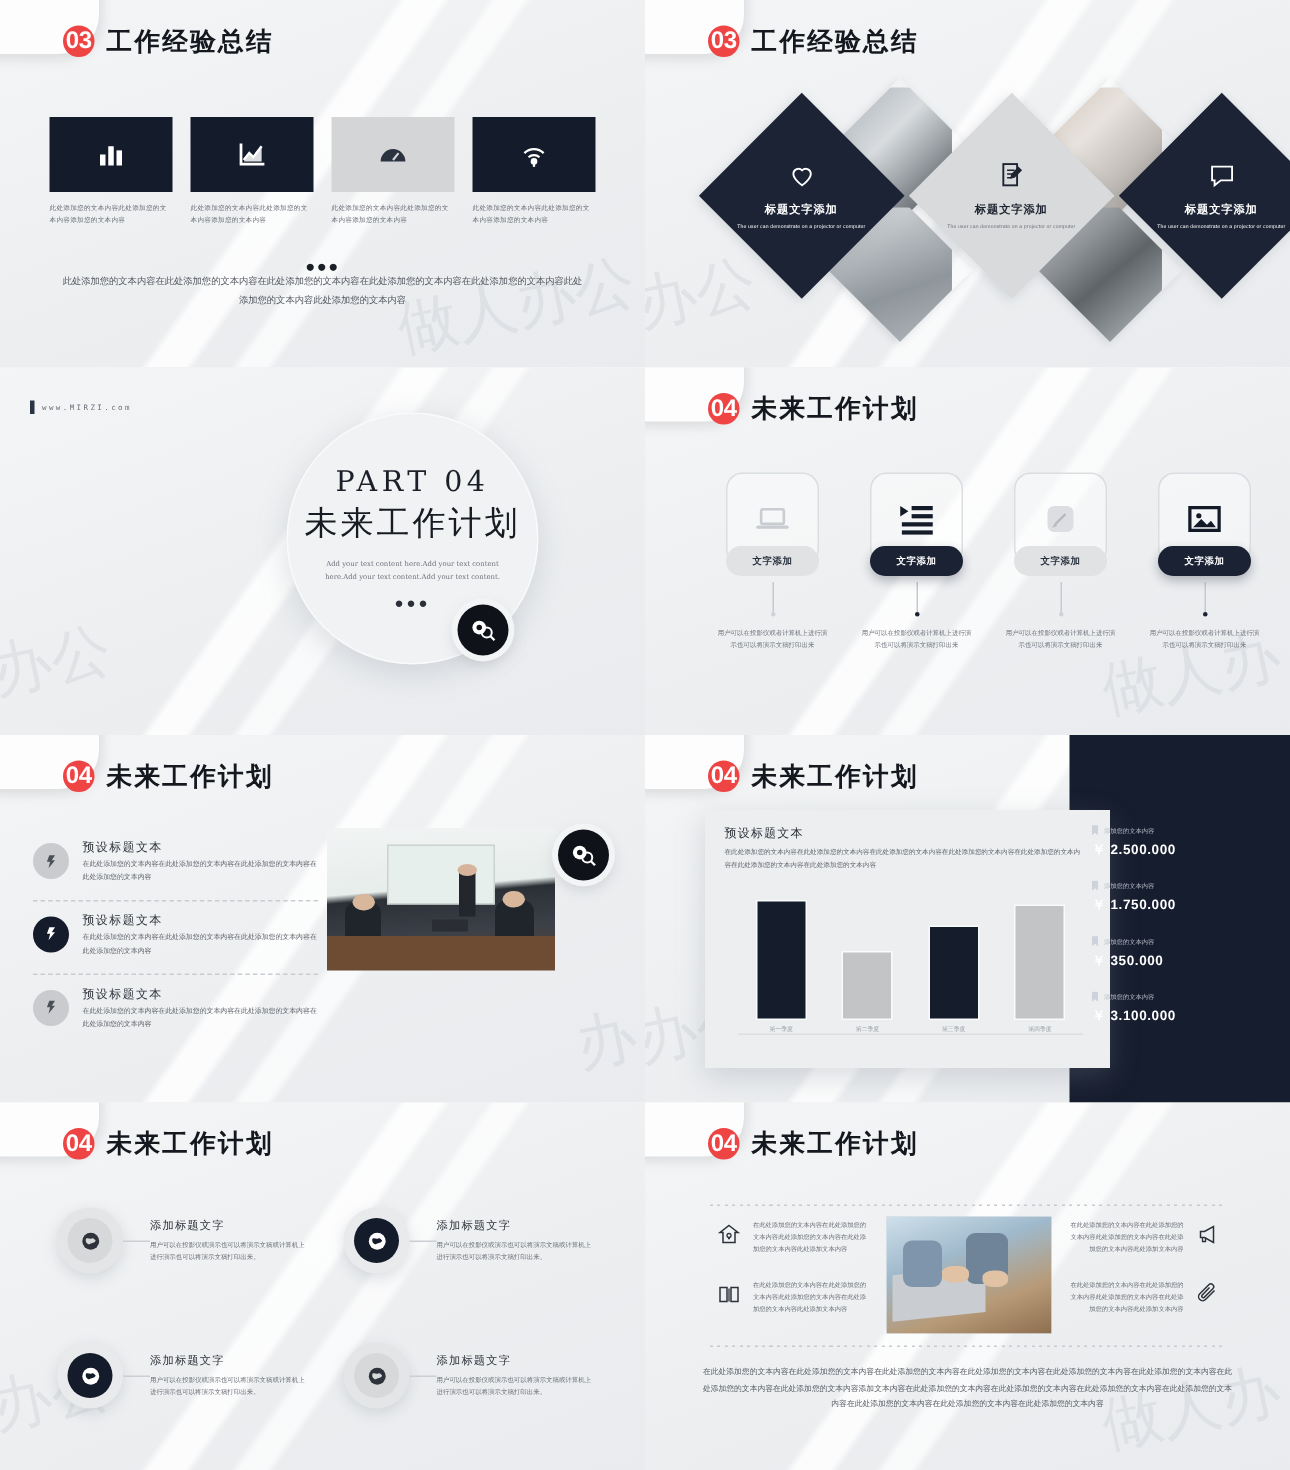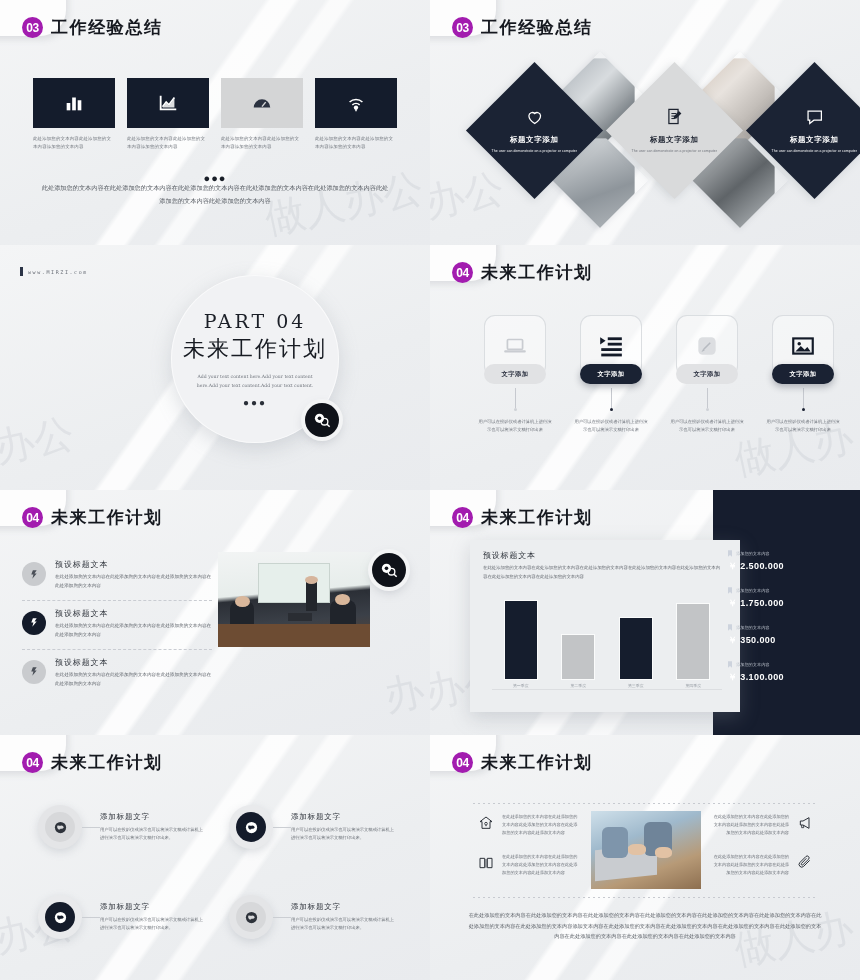--- a/index.html
+++ b/index.html
@@ -35,24 +35,25 @@
     position: absolute; inset: 0; z-index: 0;
     background:
       linear-gradient(125deg, rgba(255,255,255,0) 44%, rgba(255,255,255,.85) 45%, rgba(255,255,255,.85) 49%, rgba(255,255,255,0) 50%),
       linear-gradient(125deg, rgba(255,255,255,0) 54%, rgba(255,255,255,.7) 55%, rgba(255,255,255,.7) 58%, rgba(255,255,255,0) 59%),
       linear-gradient(160deg, #f4f5f6 0%, #eceef0 60%, #e9ebee 100%);
   }
   
   .hdr { position: absolute; left: 22px; top: 16px; display: flex; align-items: center; gap: 8px; z-index: 5; }
   .hdr-badge {
     width: 21px; height: 21px; border-radius: 50%;
-    background: #a21caf; color: #fff;
-    font-size: 12px; font-weight: bold;
+    background: #ef4444; color: #fff;
+    font-size: 16px; font-weight: bold;
     display: flex; align-items: center; justify-content: center;
     letter-spacing: -0.3px;
+    margin-left: 20px;
   }
   .hdr-title {
     font-size: 17px; font-weight: bold; color: #15181f;
     letter-spacing: 1.6px;
     font-family: "DejaVu Sans", sans-serif;
   }
   .wm {
     position: absolute; right: 6px; bottom: 14px;
     font-size: 40px; color: rgba(160,166,176,0.17);
     transform: rotate(-12deg); pointer-events: none;
@@ -103,21 +104,21 @@
   .ph-img { width: 141%; height: 141%; transform: rotate(-45deg) translate(-14%,-14%);
     background-size: cover; background-position: center; }
 
   
   .s3-url { position: absolute; left: 20px; top: 22px; z-index: 5;
     display: flex; align-items: center; gap: 5px; }
   .s3-url-bar { width: 3px; height: 9px; background: #2b3346; }
   .s3-url-t { font-size: 5px; color: #6a6f78; letter-spacing: 1.6px;
     font-family: "DejaVu Sans Mono", monospace; }
   .s3-circle {
-    position: absolute; left: 171px; top: 30px; width: 168px; height: 168px;
+    position: absolute; left: 191px; top: 30px; width: 168px; height: 168px;
     border-radius: 50%; background: #f1f2f4; z-index: 4;
     box-shadow: 0 6px 20px rgba(140,146,158,.28), inset 0 0 0 1px rgba(255,255,255,.6);
     display: flex; flex-direction: column; align-items: center; justify-content: center;
   }
   .s3-part { font-family: "DejaVu Serif", serif; font-size: 19px; color: #1b1f27;
     letter-spacing: 3px; }
   .s3-cn { font-family: "DejaVu Serif", serif; font-size: 22px; color: #171b22;
     letter-spacing: 2px; margin-top: 2px; }
   .s3-en { font-size: 4.6px; color: #6d727a; line-height: 2; text-align: center;
     margin-top: 8px; width: 132px; font-family: "DejaVu Serif", serif; }

